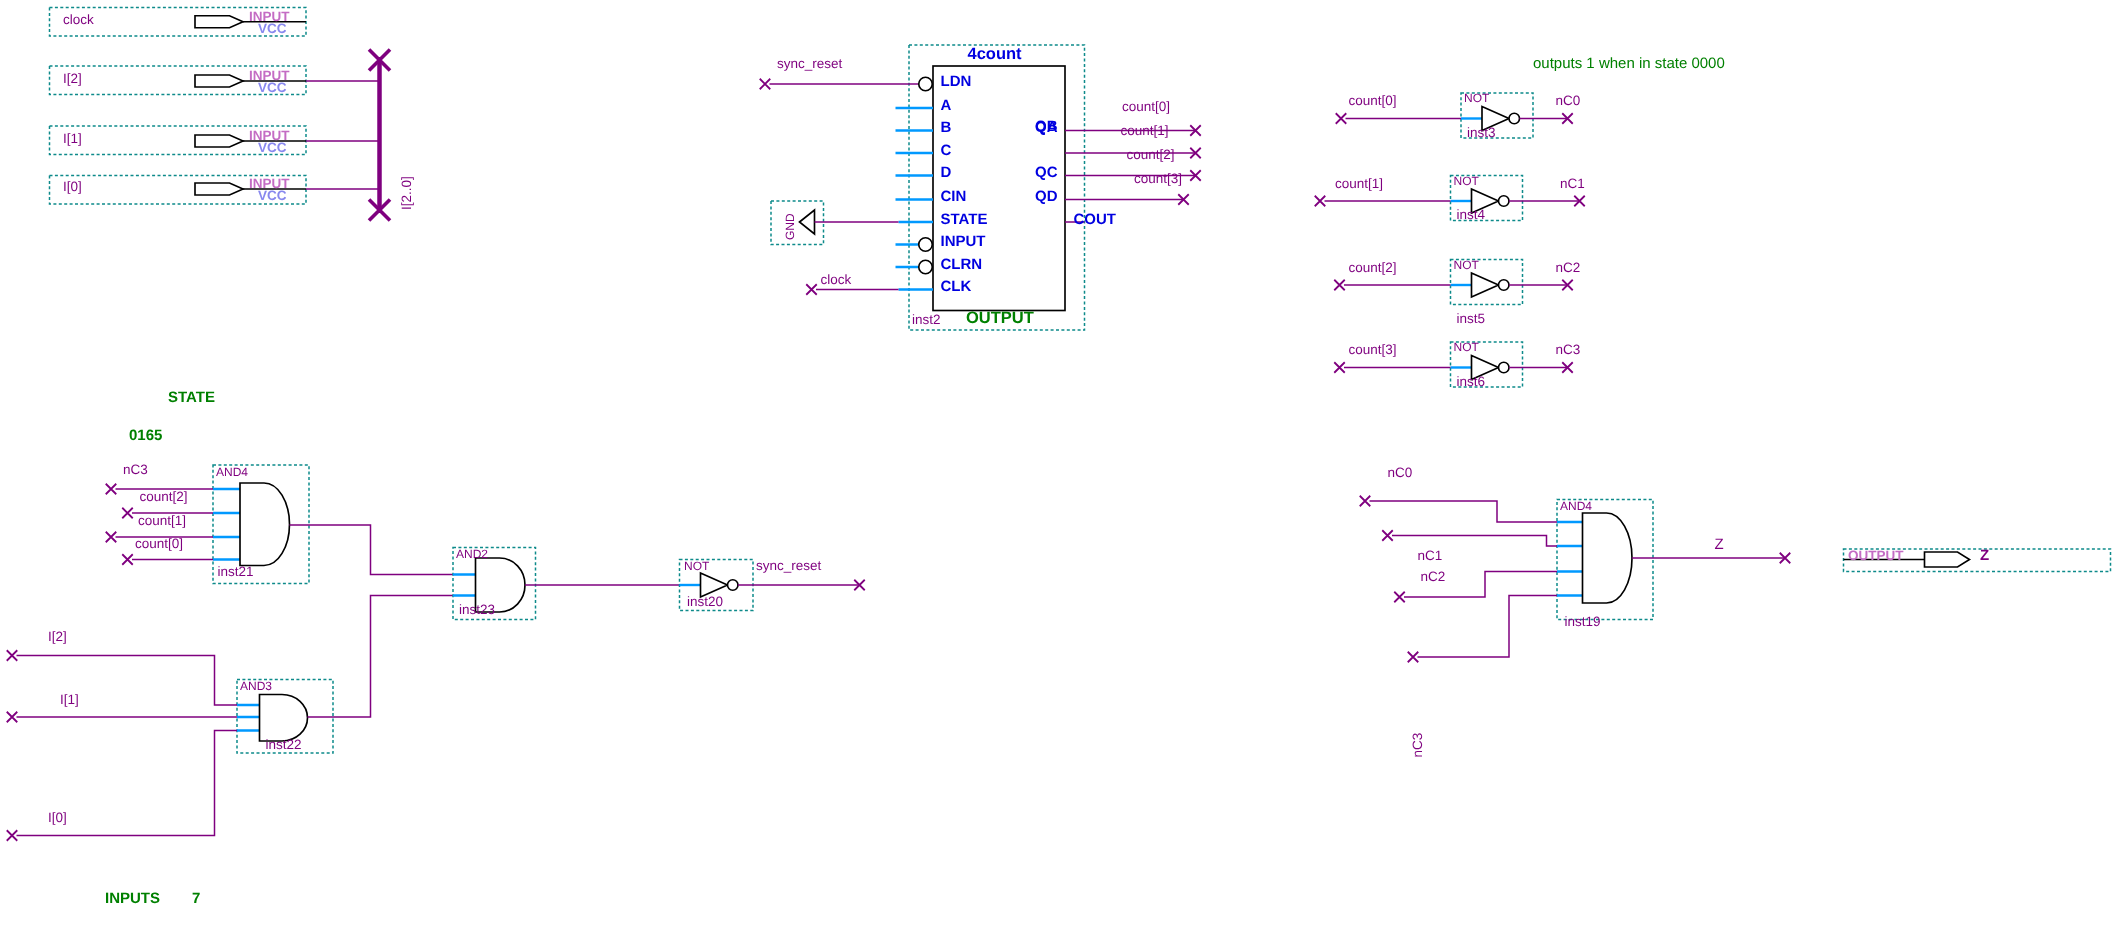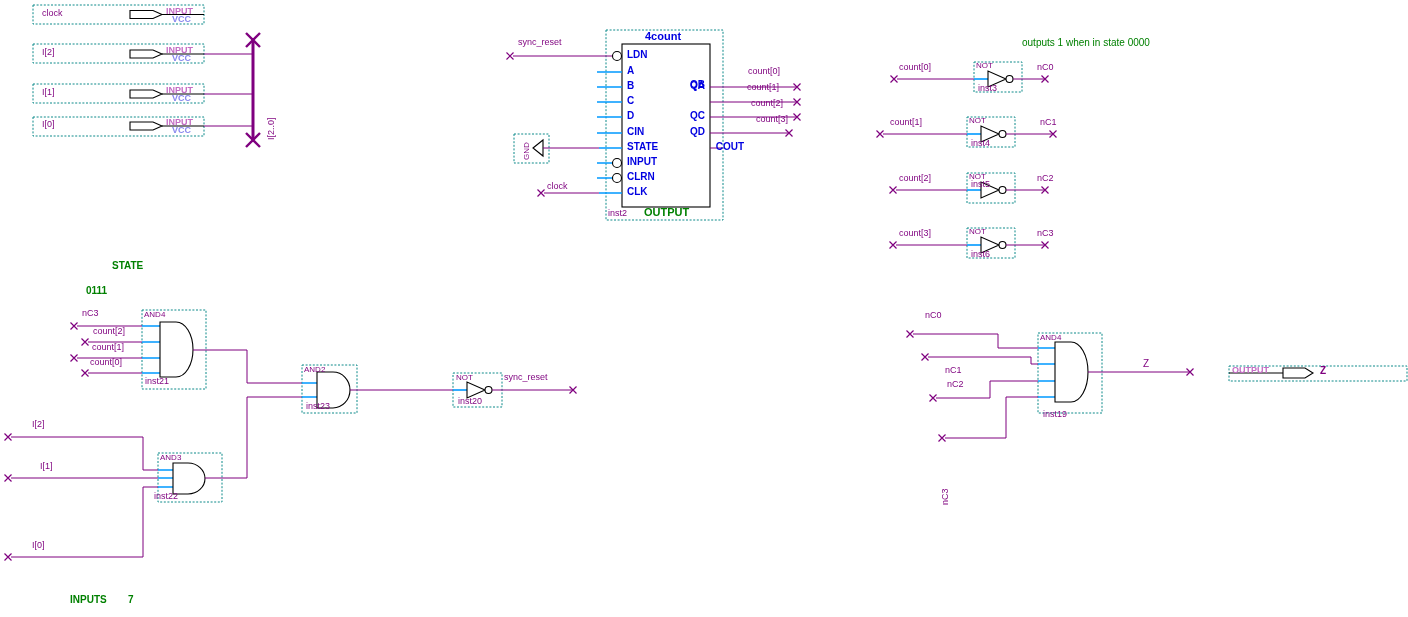--- a/index.html
+++ b/index.html
@@ -262,40 +262,40 @@
 <span class="t" style="left:978px;top:84px">inst3</span>
 <span class="t" style="left:1037px;top:63px">nC0</span>
 
 <span class="t" style="left:890px;top:118px">count[1]</span>
 <span class="t sz8" style="left:969px;top:117px">NOT</span>
 <span class="t" style="left:971px;top:139px">inst4</span>
 <span class="t" style="left:1040px;top:118px">nC1</span>
 
 <span class="t" style="left:899px;top:174px">count[2]</span>
 <span class="t sz8" style="left:969px;top:173px">NOT</span>
-<span class="t" style="left:971px;top:180px">inst5</span>
+<span class="t" style="left:971px;top:208px">inst5</span>
 <span class="t" style="left:1037px;top:174px">nC2</span>
 
 <span class="t" style="left:899px;top:229px">count[3]</span>
 <span class="t sz8" style="left:969px;top:228px">NOT</span>
 <span class="t" style="left:971px;top:250px">inst6</span>
 <span class="t" style="left:1037px;top:229px">nC3</span>
 
 <span class="t grn b sz10" style="left:112px;top:261px">STATE</span>
-<span class="t grn b sz10" style="left:86px;top:286px">0111</span>
+<span class="t grn b sz10" style="left:86px;top:286px">0165</span>
 
 <span class="t sz8" style="left:144px;top:311px">AND4</span>
 <span class="t" style="left:145px;top:377px">inst21</span>
 <span class="t" style="left:82px;top:309px">nC3</span>
 <span class="t" style="left:93px;top:327px">count[2]</span>
 <span class="t" style="left:92px;top:343px">count[1]</span>
 <span class="t" style="left:90px;top:358px">count[0]</span>
 
 <span class="t sz8" style="left:160px;top:454px">AND3</span>
-<span class="t" style="left:154px;top:492px">inst22</span>
+<span class="t" style="left:177px;top:492px">inst22</span>
 <span class="t" style="left:32px;top:420px">I[2]</span>
 <span class="t" style="left:40px;top:462px">I[1]</span>
 <span class="t" style="left:32px;top:541px">I[0]</span>
 
 <span class="t sz8" style="left:304px;top:366px">AND2</span>
 <span class="t" style="left:306px;top:402px">inst23</span>
 <span class="t sz8" style="left:456px;top:374px">NOT</span>
 <span class="t" style="left:458px;top:397px">inst20</span>
 <span class="t" style="left:504px;top:373px">sync_reset</span>
 

